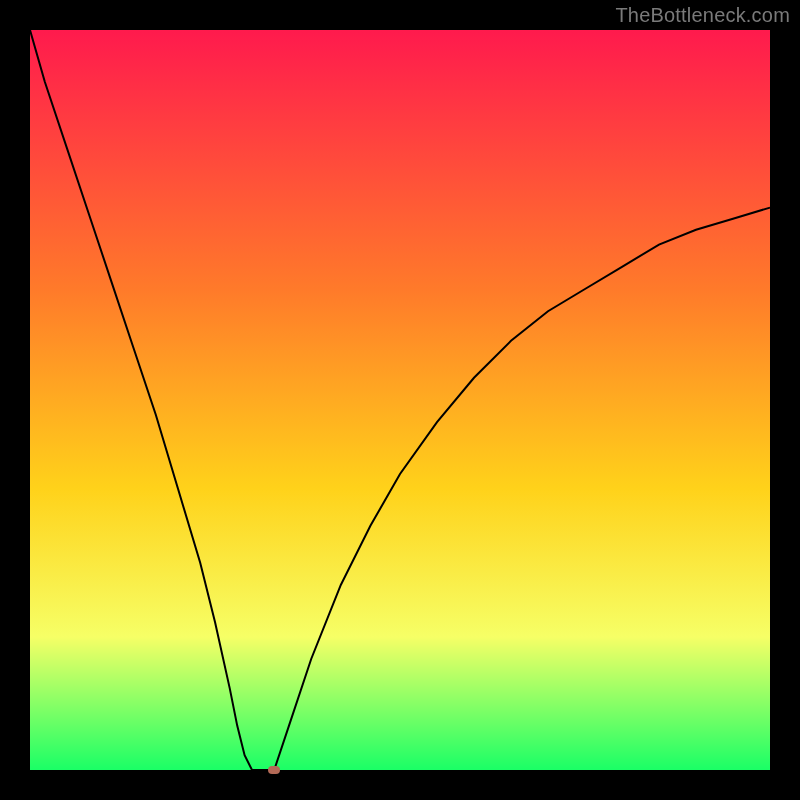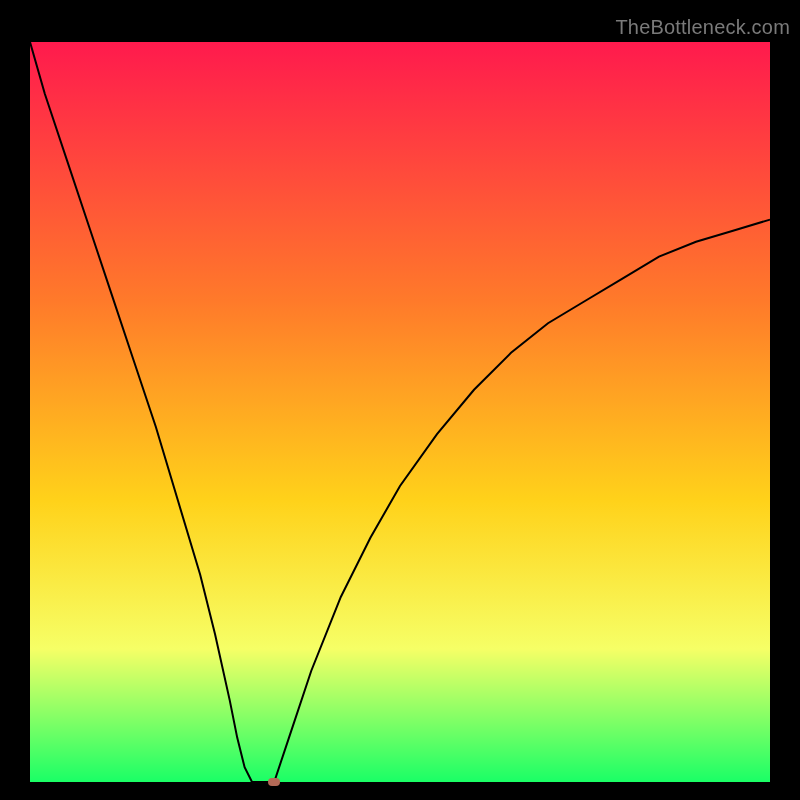--- a/index.html
+++ b/index.html
@@ -2,21 +2,20 @@
 <html><head>
 <meta charset="utf-8">
 <style>
   * { margin: 0; padding: 0; box-sizing: border-box; }
   html, body { width: 800px; height: 800px; overflow: hidden; background: #000; }
   .stage {
     position: relative;
     width: 800px;
     height: 740px;
     background: #000;
-    margin-top: 12px;
   }
   .plot-area {
     position: absolute;
     left: 30px;
     top: 30px;
     width: 740px;
     height: 740px;
     
   }
   .curve-svg {

